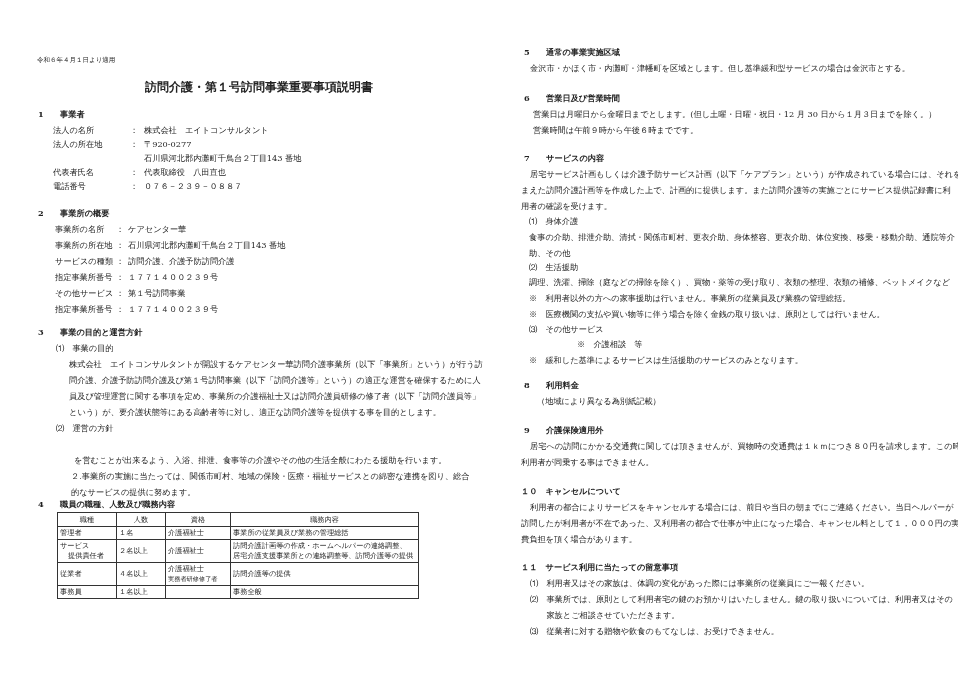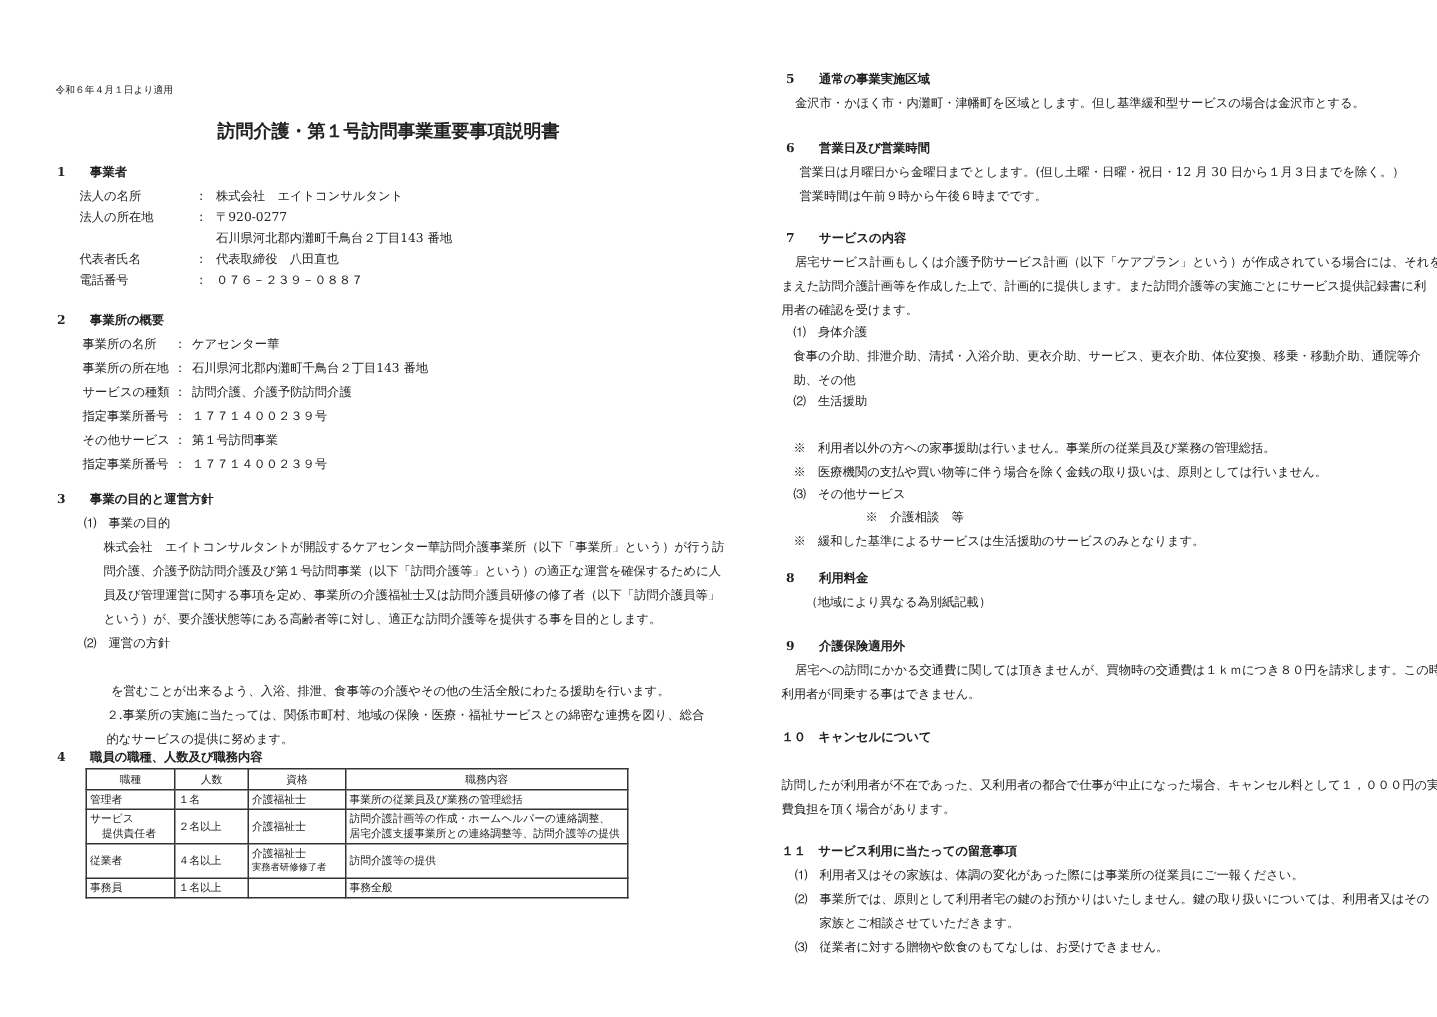--- a/index.html
+++ b/index.html
@@ -124,37 +124,39 @@
 
   <div class="t b" style="left:45px;top:93px;">6　　営業日及び営業時間</div>
   <div class="t" style="left:54px;top:109px;">営業日は月曜日から金曜日までとします。(但し土曜・日曜・祝日・12 月 30 日から１月３日までを除く。）</div>
   <div class="t" style="left:54px;top:125px;">営業時間は午前９時から午後６時までです。</div>
 
   <div class="t b" style="left:45px;top:153px;">7　　サービスの内容</div>
   <div class="t" style="left:51px;top:169px;">居宅サービス計画もしくは介護予防サービス計画（以下「ケアプラン」という）が作成されている場合には、それを踏</div>
   <div class="t" style="left:42px;top:185px;">まえた訪問介護計画等を作成した上で、計画的に提供します。また訪問介護等の実施ごとにサービス提供記録書に利</div>
   <div class="t" style="left:42px;top:201px;">用者の確認を受けます。</div>
   <div class="t" style="left:50px;top:216px;">⑴　身体介護</div>
-  <div class="t" style="left:50px;top:232px;">食事の介助、排泄介助、清拭・入浴介助、更衣介助、サービス、更衣介助、体位変換、移乗・移動介助、通院等介</div>
+  <div class="t" style="left:50px;top:232px;">食事の介助、排泄介助、清拭・関係市町村、更衣介助、身体整容、更衣介助、体位変換、移乗・移動介助、通院等介</div>
   <div class="t" style="left:50px;top:248px;">助、その他</div>
   <div class="t" style="left:50px;top:262px;">⑵　生活援助</div>
+  <div class="t" style="left:50px;top:277px;">調理、洗濯、掃除（庭などの掃除を除く）、買物・薬等の受け取り、衣類の整理、衣類の補修、ベットメイクなど</div>
   <div class="t" style="left:50px;top:293px;">※　利用者以外の方への家事援助は行いません。事業所の従業員及び業務の管理総括。</div>
   <div class="t" style="left:50px;top:309px;">※　医療機関の支払や買い物等に伴う場合を除く金銭の取り扱いは、原則としては行いません。</div>
   <div class="t" style="left:50px;top:324px;">⑶　その他サービス</div>
   <div class="t" style="left:50px;top:339px;margin-left:48px;">※　介護相談　等</div>
   <div class="t" style="left:50px;top:355px;">※　緩和した基準によるサービスは生活援助のサービスのみとなります。</div>
 
   <div class="t b" style="left:45px;top:380px;">8　　利用料金</div>
   <div class="t" style="left:58px;top:396px;">（地域により異なる為別紙記載）</div>
 
   <div class="t b" style="left:45px;top:425px;">9　　介護保険適用外</div>
   <div class="t" style="left:51px;top:441px;">居宅への訪問にかかる交通費に関しては頂きませんが、買物時の交通費は１ｋｍにつき８０円を請求します。この時</div>
   <div class="t" style="left:42px;top:457px;">利用者が同乗する事はできません。</div>
 
   <div class="t b" style="left:42px;top:486px;">１０　キャンセルについて</div>
+  <div class="t" style="left:51px;top:502px;">利用者の都合によりサービスをキャンセルする場合には、前日や当日の朝までにご連絡ください。当日ヘルパーが</div>
   <div class="t" style="left:42px;top:518px;">訪問したが利用者が不在であった、又利用者の都合で仕事が中止になった場合、キャンセル料として１，０００円の実</div>
   <div class="t" style="left:42px;top:534px;">費負担を頂く場合があります。</div>
 
   <div class="t b" style="left:42px;top:562px;">１１　サービス利用に当たっての留意事項</div>
   <div class="t" style="left:51px;top:578px;">⑴　利用者又はその家族は、体調の変化があった際には事業所の従業員にご一報ください。</div>
   <div class="t" style="left:51px;top:594px;">⑵　事業所では、原則として利用者宅の鍵のお預かりはいたしません。鍵の取り扱いについては、利用者又はその</div>
   <div class="t" style="left:51px;top:610px;">　　家族とご相談させていただきます。</div>
   <div class="t" style="left:51px;top:626px;">⑶　従業者に対する贈物や飲食のもてなしは、お受けできません。</div>
 </div>
 

